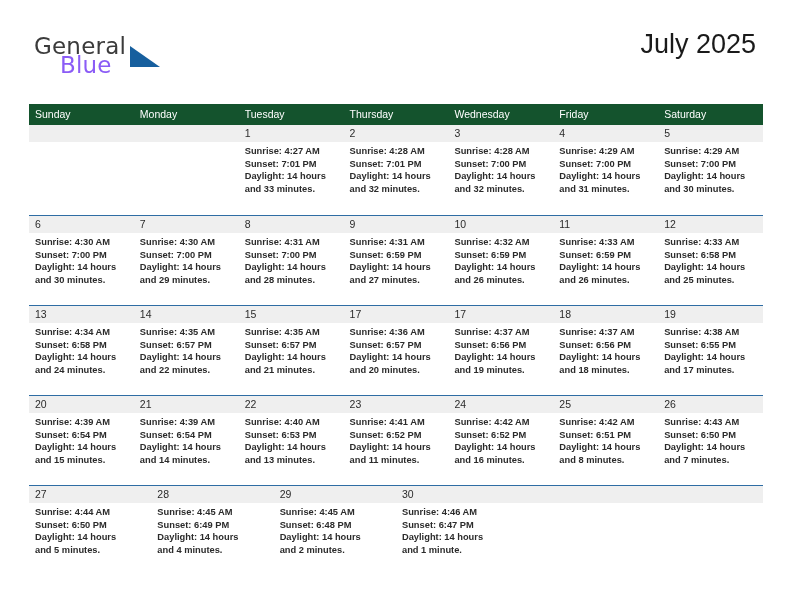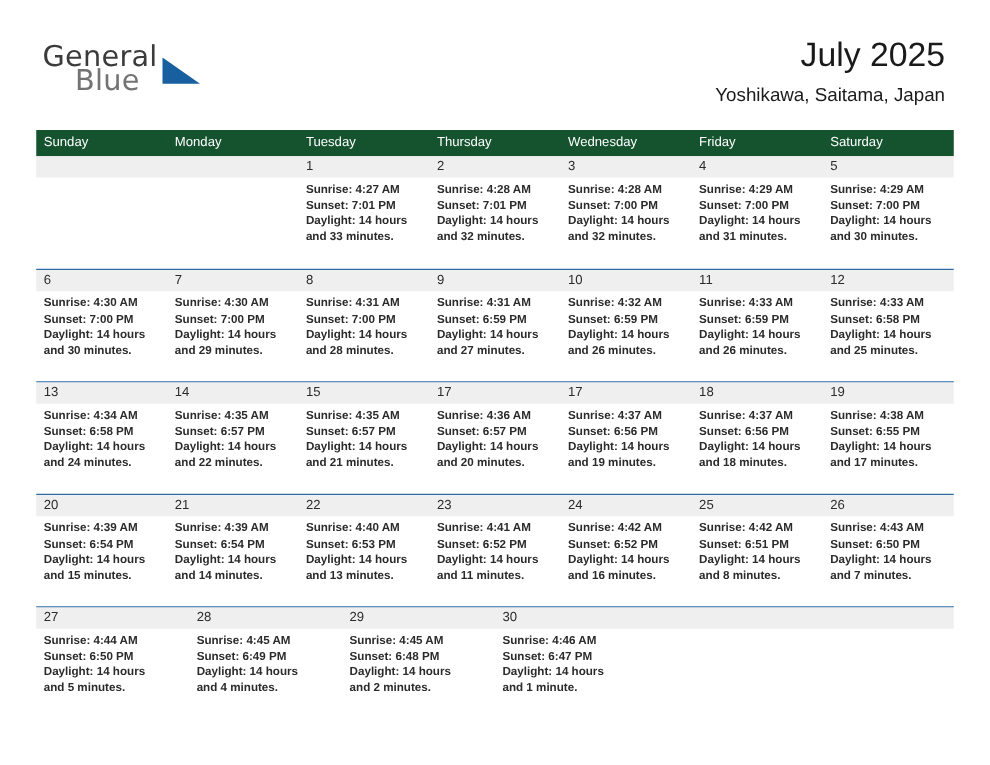--- a/index.html
+++ b/index.html
@@ -48,21 +48,21 @@
     color: #3b3b3b;
     font-family: "DejaVu Sans", sans-serif;
     font-weight: 400;
   }
   .brand-blue {
     position: absolute;
     left: 26px;
     top: 19px;
     font-size: 23px;
     letter-spacing: 0.2px;
-    color: #737373;
+    color: #8b5cf6;
     font-family: "DejaVu Sans", sans-serif;
     font-weight: 400;
   }
   .brand-triangle {
     position: absolute;
     left: 96px;
     top: 13px;
     width: 0;
     height: 0;
     border-left: 30px solid #175f9e;
@@ -168,21 +168,20 @@
   <div class="header">
 
     <div class="brand">
       <span class="brand-general">General</span>
       <span class="brand-triangle"></span>
       <span class="brand-blue">Blue</span>
     </div>
 
     <div class="title-block">
       <div class="cal-title">July 2025</div>
-      <div class="cal-subtitle">Yoshikawa, Saitama, Japan</div>
     </div>
 
   </div>
 
   <div class="calendar">
     <div class="dow-row" id="dow-row">
         <div class="dow-cell">Sunday</div>
         <div class="dow-cell">Monday</div>
         <div class="dow-cell">Tuesday</div>
         <div class="dow-cell">Thursday</div>

